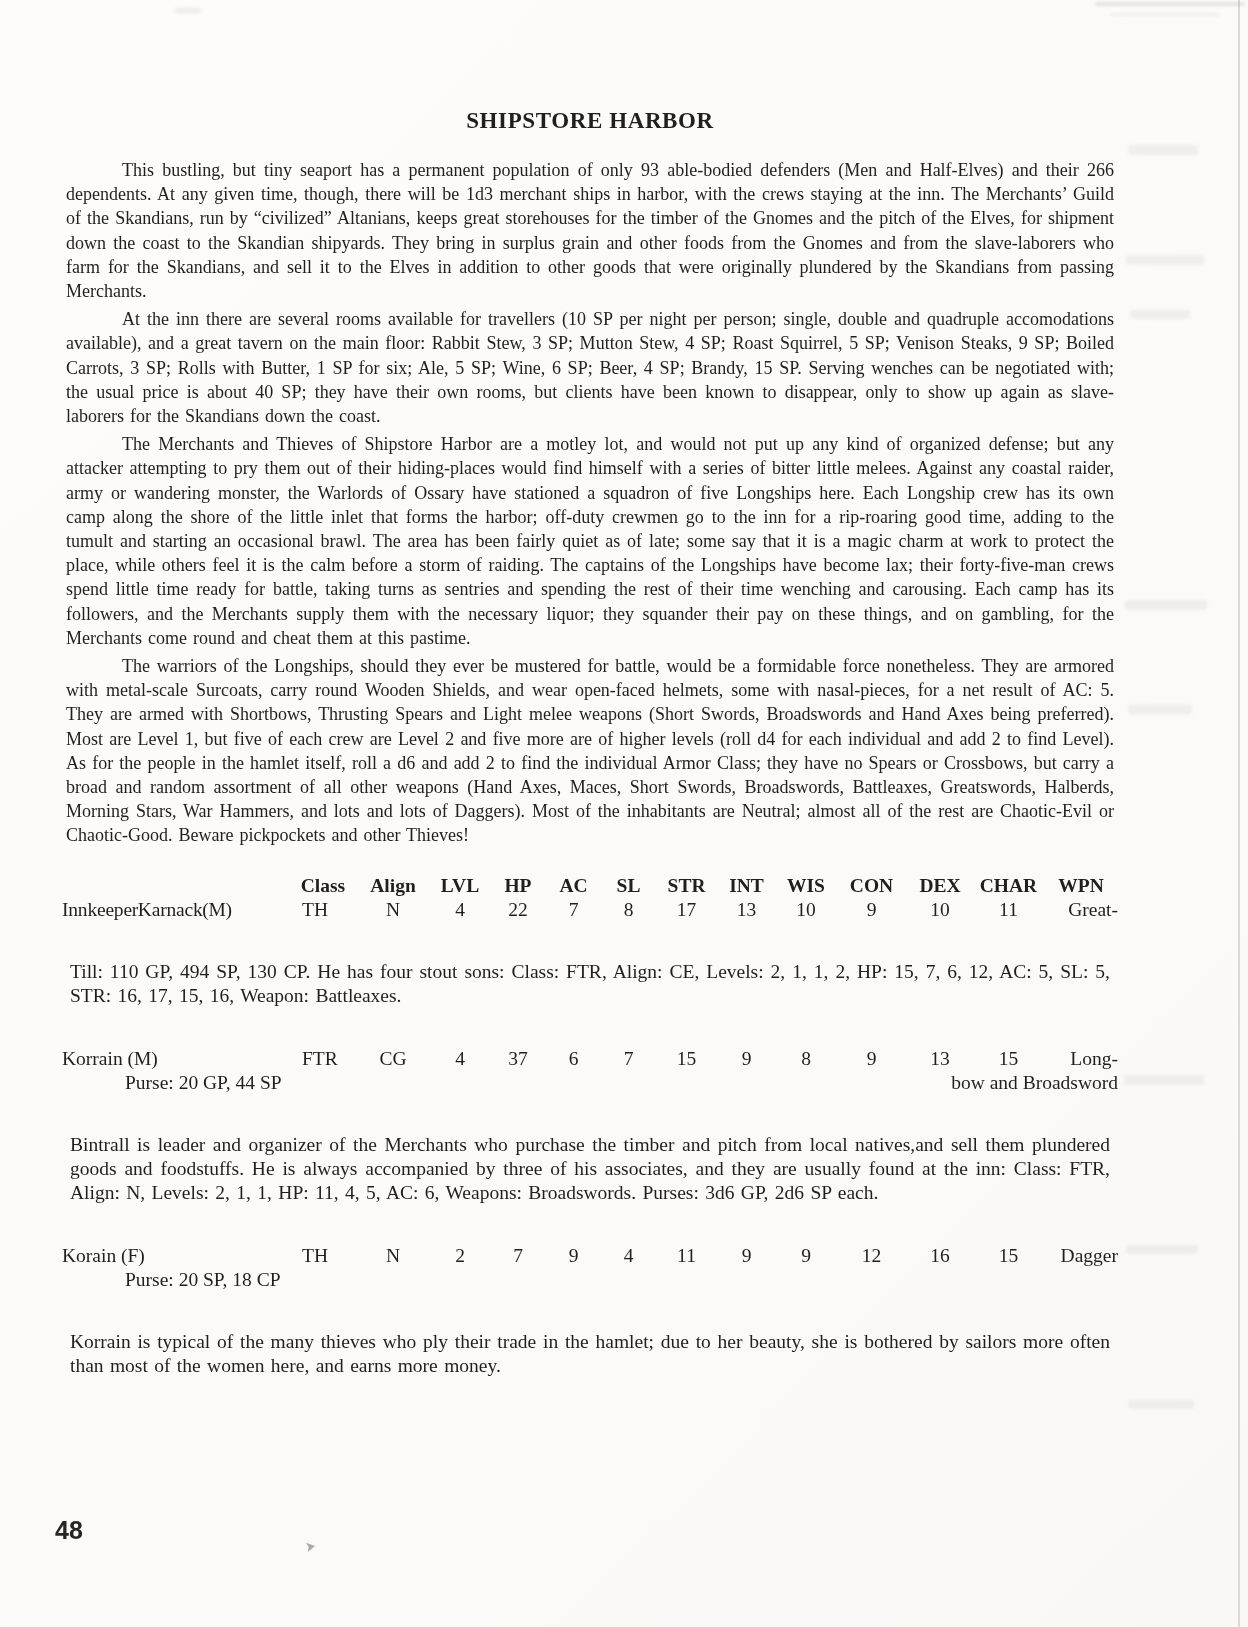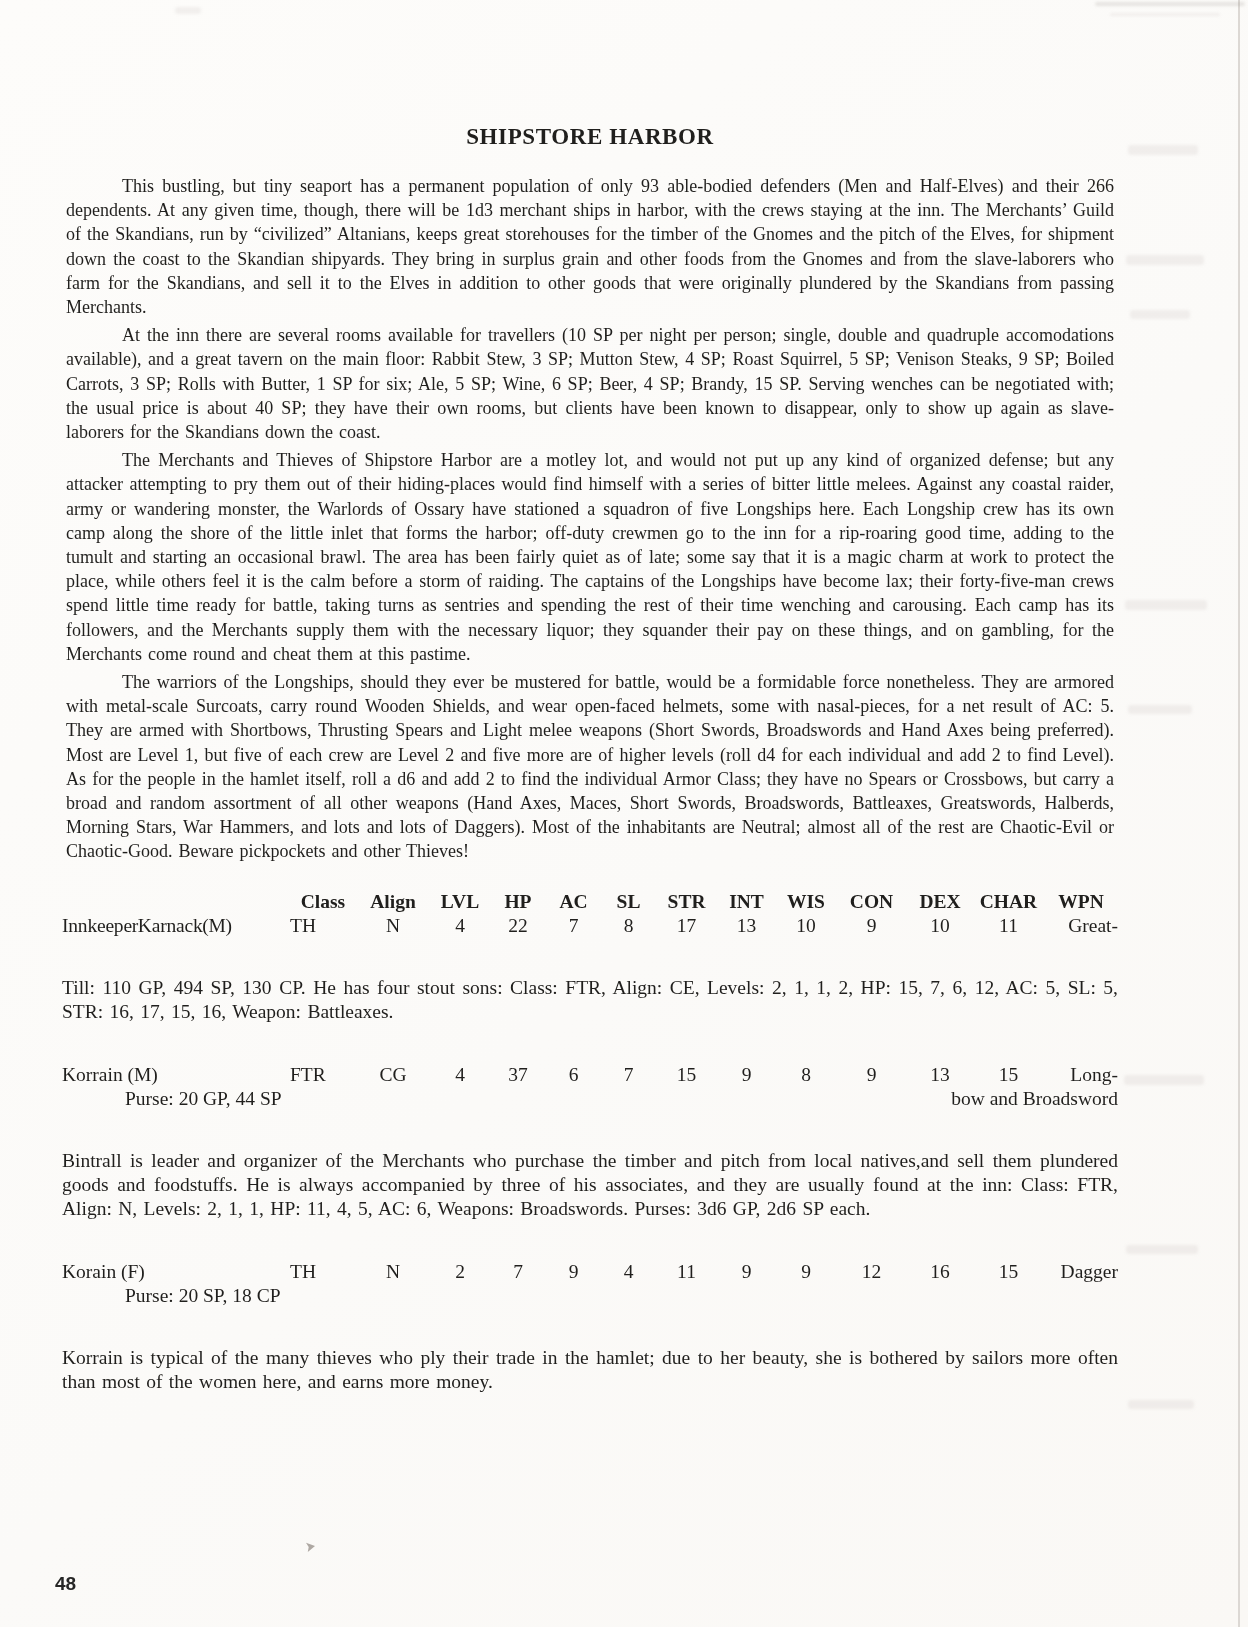--- a/index.html
+++ b/index.html
@@ -9,21 +9,21 @@
     height: 1627px;
     margin: 0 auto;
     background: linear-gradient(135deg, #fdfcfa 0%, #fbfaf8 55%, #faf8f5 100%);
     overflow: hidden;
     color: #201f1d;
     font-family: "Liberation Serif", "DejaVu Serif", serif;
   }
   .content {
     position: absolute;
     left: 62px;
-    top: 16px;
+    top: 0;
     width: 1056px;
     padding-top: 108px;
   }
   h1.doc-title {
     font-size: 23px;
     font-weight: bold;
     text-align: center;
     letter-spacing: 0.6px;
     margin: 0 0 24px 0;
   }
@@ -40,46 +40,46 @@
   .stat-grid {
     display: grid;
     grid-template-columns: 228px 66px 74px 60px 56px 55px 55px 61px 59px 60px 71px 66px 71px 74px;
     align-items: baseline;
   }
   .stat-grid .hdr { font-weight: bold; text-align: center; }
   .stat-grid .hdr.first { text-align: center; }
   .stat-grid .cell { text-align: center; }
   .stat-grid .cell.name { text-align: left; white-space: nowrap; }
   .stat-grid .cell.name.tight { word-spacing: -5px; letter-spacing: -0.2px; }
-  .stat-grid .cell.cls { text-align: left; }
+  .stat-grid .cell.cls { text-align: left; margin-left: 12px; }
   .stat-grid .cell.wpn { text-align: right; white-space: nowrap; }
   .row2 {
     display: flex;
     justify-content: space-between;
     font-size: 19.5px;
     line-height: 24.2px;
   }
   .row2 .purse { padding-left: 63px; }
   .row2 .wpn-cont { margin-left: auto; text-align: right; }
   .npc-note {
-    margin: 0;
+    margin: 8px;
     margin-top: 31px;
     font-size: 19.5px;
     line-height: 24.2px;
     text-align: justify;
     word-spacing: 1.5px;
   }
   .gap-lg { margin-top: 38px; }
   
   .page-number {
     position: absolute;
     left: 55px;
-    top: 1573px;
+    top: 1516px;
     font-family: "Liberation Sans", sans-serif;
-    font-size: 19px;
+    font-size: 25px;
     font-weight: 600;
     color: #262626;
   }
   .edge-line {
     position: absolute;
     top: 0; right: 8px;
     width: 2px; height: 100%;
     background: #dcd8d4;
   }
   .smudge {

